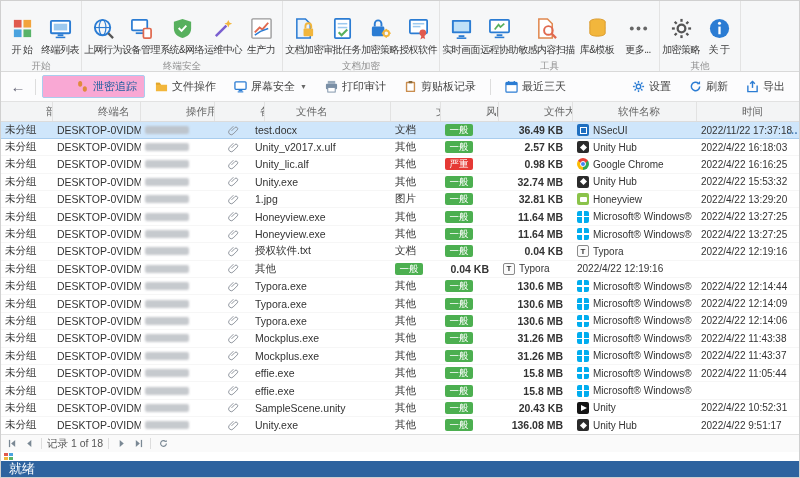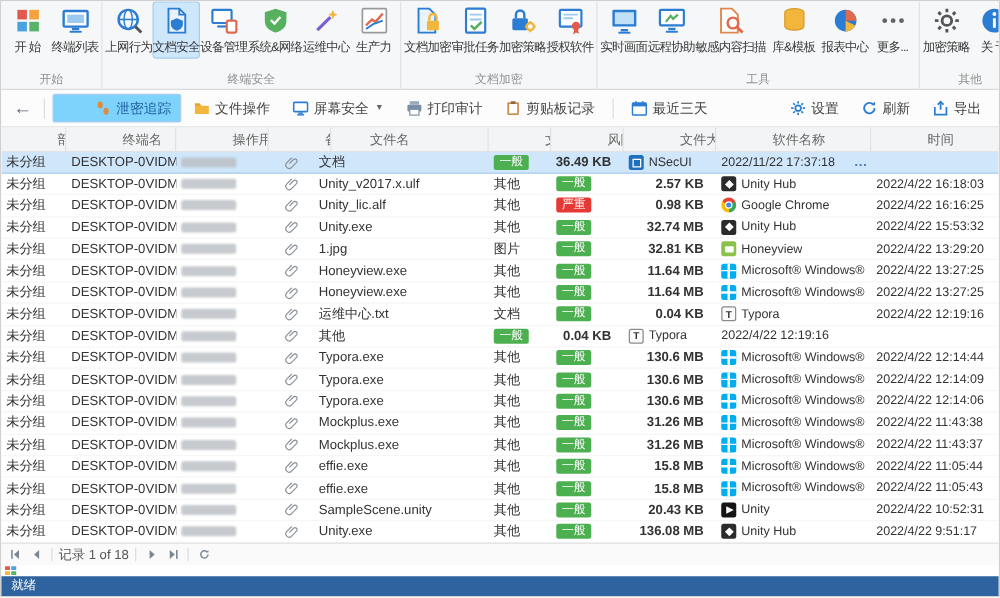--- a/index.html
+++ b/index.html
@@ -4,37 +4,37 @@
 <style>
   html,body{margin:0;padding:0;background:#fff;}
   .app{width:800px;height:478px;display:flex;flex-direction:column;overflow:hidden;
        font-family:"Liberation Sans","DejaVu Sans",sans-serif;color:#333;box-sizing:border-box;
        border:1px solid #d0d0d0;}
   *,*:before,*:after{box-sizing:border-box;}
 
   
   .ribbon{height:71px;background:#f6f7f8;border-bottom:1px solid #d9d9d9;display:flex;overflow:hidden;flex:0 0 auto;}
   .rgroup{display:flex;flex-direction:column;border-right:1px solid #e3e3e3;padding:0 2px;}
-  .ritems{flex:1;display:flex;align-items:flex-start;padding-top:0;}
+  .ritems{flex:1;display:flex;align-items:flex-start;padding-top:12px;}
   .rgrouplabel{height:14px;line-height:13px;text-align:center;font-size:9.5px;color:#8f8f8f;}
   .ritem{width:38px;padding:2px 0 1px;display:flex;flex-direction:column;align-items:center;gap:2px;
          border-radius:3px;cursor:default;border:1px solid transparent;}
   .ritem.w44{width:44px}.ritem.w56{width:57px}
   .ritem.sel{background:#cfe7fb;border-color:#a9cdee;}
   .rlabel{font-size:10px;letter-spacing:-0.6px;white-space:nowrap;color:#3a3a3a;}
   .ricon{width:25px;height:25px;display:flex;align-items:center;justify-content:center;}
   .ricon svg{width:23px;height:23px;}
 
   
   .toolbar{height:30px;background:#fcfcfd;border-bottom:1px solid #e2e2e2;display:flex;align-items:center;
            padding:0 6px;gap:2px;flex:0 0 auto;}
   .back{font-size:15px;color:#667;width:22px;text-align:center;cursor:pointer;}
   .tbtn{display:flex;align-items:center;gap:4px;font-size:11px;color:#444;padding:3px 7px;border-radius:2px;
         border:1px solid transparent;white-space:nowrap;}
-  .tbtn.sel{background:#7dd3fc;border-color:#a9cdee;color:#1f5f9e;padding-left:33px;}
+  .tbtn.sel{background:#f9a8d4;border-color:#a9cdee;color:#1f5f9e;padding-left:33px;}
   .tbtn svg{width:13px;height:13px;}
   .caret{font-size:7px;color:#666;margin-left:1px;}
   .tsep{width:1px;height:16px;background:#ddd;margin:0 4px;}
   .tb-right{margin-left:auto;display:flex;align-items:center;gap:2px;}
 
   
   .gridcols{display:grid;grid-template-columns:52px 88px 74px 36px 140px 50px 58px 74px 124px 104px;}
   .thead{height:20px;background:#f3f4f5;border-bottom:1px solid #dcdcdc;flex:0 0 auto;}
   .th{display:flex;align-items:center;padding:0 4px;font-size:10.5px;color:#666;
       border-right:1px solid #e2e2e2;white-space:nowrap;overflow:hidden;margin-left:41px;}
@@ -68,21 +68,21 @@
 
   
   .pager{height:18px;border-top:1px solid #e0e0e0;background:#fafafa;display:flex;align-items:center;
          padding:0 4px;gap:3px;font-size:10.5px;color:#555;flex:0 0 auto;}
   .pbtn{width:14px;height:13px;display:flex;align-items:center;justify-content:center;cursor:pointer;}
   .pbtn svg{width:9px;height:9px;fill:#7a8894;}
   .psep{width:1px;height:11px;background:#ddd;margin:0 2px;}
   .strip{height:9px;background:#fff;display:flex;align-items:center;padding-left:3px;flex:0 0 auto;}
   .minilogo{display:grid;grid-template-columns:4px 4px;grid-template-rows:3px 3px;gap:1px;}
   .minilogo i{display:block;}
-  .statusbar{height:16px;color:#fff;font-size:10px;line-height:16px;padding-left:8px;flex:0 0 auto;}
+  .statusbar{height:16px;color:#fff;font-size:13px;line-height:16px;padding-left:8px;flex:0 0 auto;}
 </style>
 </head>
 <body>
 
 <div class="app">
 
   <div class="ribbon">
 
     <div class="rgroup">
       <div class="ritems">
@@ -117,30 +117,20 @@
         <div class="ritem">
           <span class="ricon">
               <svg viewBox="0 0 24 24">
                 <circle cx="11" cy="11" r="8" fill="none" stroke="#2b7cd3" stroke-width="2"></circle>
                 <ellipse cx="11" cy="11" rx="3.5" ry="8" fill="none" stroke="#2b7cd3" stroke-width="1.2"></ellipse>
                 <line x1="3" y1="11" x2="19" y2="11" stroke="#2b7cd3" stroke-width="1.2"></line>
                 <line x1="17" y1="17" x2="22" y2="22" stroke="#555" stroke-width="2.4"></line>
               </svg>
             </span>
           <span class="rlabel">上网行为</span>
-        </div>
-        <div class="ritem sel">
-          <span class="ricon">
-              <svg viewBox="0 0 24 24">
-                <path d="M5 2h9l5 5v15H5z" fill="#eaf3fc" stroke="#2b7cd3" stroke-width="1.6"></path>
-                <path d="M14 2v5h5" fill="none" stroke="#2b7cd3" stroke-width="1.6"></path>
-                <path d="M12 10l5 2v3c0 3-2.5 4.5-5 5.5-2.5-1-5-2.5-5-5.5v-3z" fill="#2b7cd3"></path>
-              </svg>
-            </span>
-          <span class="rlabel">文档安全</span>
         </div>
         <div class="ritem">
           <span class="ricon">
               <svg viewBox="0 0 24 24">
                 <rect x="2" y="3" width="16" height="11" rx="1" fill="#fff" stroke="#2b7cd3" stroke-width="1.8"></rect>
                 <rect x="6" y="16" width="8" height="1.8" fill="#2b7cd3"></rect>
                 <rect x="14" y="12" width="8" height="10" rx="1.5" fill="#fff" stroke="#e0694f" stroke-width="1.8"></rect>
               </svg>
             </span>
           <span class="rlabel">设备管理</span>
@@ -268,30 +258,20 @@
         </div>
         <div class="ritem w44">
           <span class="ricon">
               <svg viewBox="0 0 24 24">
                 <ellipse cx="12" cy="5" rx="8" ry="3" fill="#f2b63c" stroke="#d99a2b"></ellipse>
                 <path d="M4 5v6c0 1.7 3.6 3 8 3s8-1.3 8-3V5" fill="#f2b63c" stroke="#d99a2b"></path>
                 <path d="M4 11v6c0 1.7 3.6 3 8 3s8-1.3 8-3v-6" fill="#f2b63c" stroke="#d99a2b"></path>
               </svg>
             </span>
           <span class="rlabel">库&amp;模板</span>
-        </div>
-        <div class="ritem">
-          <span class="ricon">
-              <svg viewBox="0 0 24 24">
-                <circle cx="12" cy="12" r="9" fill="#2b7cd3"></circle>
-                <path d="M12 12V3a9 9 0 0 1 9 9z" fill="#e0694f"></path>
-                <path d="M12 12l8 4a9 9 0 0 1-8 5z" fill="#f2b63c"></path>
-              </svg>
-            </span>
-          <span class="rlabel">报表中心</span>
         </div>
         <div class="ritem">
           <span class="ricon">
               <svg viewBox="0 0 24 24">
                 <circle cx="5" cy="12" r="2" fill="#666"></circle>
                 <circle cx="12" cy="12" r="2" fill="#666"></circle>
                 <circle cx="19" cy="12" r="2" fill="#666"></circle>
               </svg>
             </span>
           <span class="rlabel">更多...</span>
@@ -441,20 +421,21 @@
       <div class="tc c-dept">未分组</div>
       <div class="tc c-term">DESKTOP-0VIDMDJ</div>
       <div class="tc c-oper">
           <span class="blur"></span>
         </div>
       <div class="tc c-clip">
           <svg class="clip" viewBox="0 0 14 14">
             <path d="M4.5 7.5l4.2-4.2a2.1 2.1 0 0 1 3 3L6.5 11.5a3.4 3.4 0 0 1-4.8-4.8L6.9 1.5" fill="none" stroke="#8a9199" stroke-width="1.2"></path>
           </svg>
         </div>
+      <div class="tc c-file">test.docx</div>
       <div class="tc c-type">文档</div>
       <div class="tc c-risk">
           <span class="risk" style="background: rgb(76, 175, 80);">一般</span>
         </div>
       <div class="tc c-size">36.49 KB</div>
       <div class="tc c-app">
           <span class="appico ai-nsecui"></span>
           <span class="c-app-name">NSecUI</span>
         </div>
       <div class="tc c-time">
@@ -616,21 +597,21 @@
       <div class="tc c-dept">未分组</div>
       <div class="tc c-term">DESKTOP-0VIDMDJ</div>
       <div class="tc c-oper">
           <span class="blur"></span>
         </div>
       <div class="tc c-clip">
           <svg class="clip" viewBox="0 0 14 14">
             <path d="M4.5 7.5l4.2-4.2a2.1 2.1 0 0 1 3 3L6.5 11.5a3.4 3.4 0 0 1-4.8-4.8L6.9 1.5" fill="none" stroke="#8a9199" stroke-width="1.2"></path>
           </svg>
         </div>
-      <div class="tc c-file">运维中心.txt</div>
+      <div class="tc c-file">授权软件.txt</div>
       <div class="tc c-type">文档</div>
       <div class="tc c-risk">
           <span class="risk" style="background: rgb(76, 175, 80);">一般</span>
         </div>
       <div class="tc c-size">0.04 KB</div>
       <div class="tc c-app">
           <span class="appico ai-typora"></span>
           <span class="c-app-name">Typora</span>
         </div>
       <div class="tc c-time">
@@ -824,23 +805,20 @@
         </div>
       <div class="tc c-file">effie.exe</div>
       <div class="tc c-type">其他</div>
       <div class="tc c-risk">
           <span class="risk" style="background: rgb(76, 175, 80);">一般</span>
         </div>
       <div class="tc c-size">15.8 MB</div>
       <div class="tc c-app">
           <span class="appico ai-windows"></span>
           <span class="c-app-name">Microsoft® Windows® Oper...</span>
-        </div>
-      <div class="tc c-time">
-          <span class="t">2022/4/22 11:05:43</span>
         </div>
     </div>
       <div class="trow gridcols">
       <div class="tc c-dept">未分组</div>
       <div class="tc c-term">DESKTOP-0VIDMDJ</div>
       <div class="tc c-oper">
           <span class="blur"></span>
         </div>
       <div class="tc c-clip">
           <svg class="clip" viewBox="0 0 14 14">

